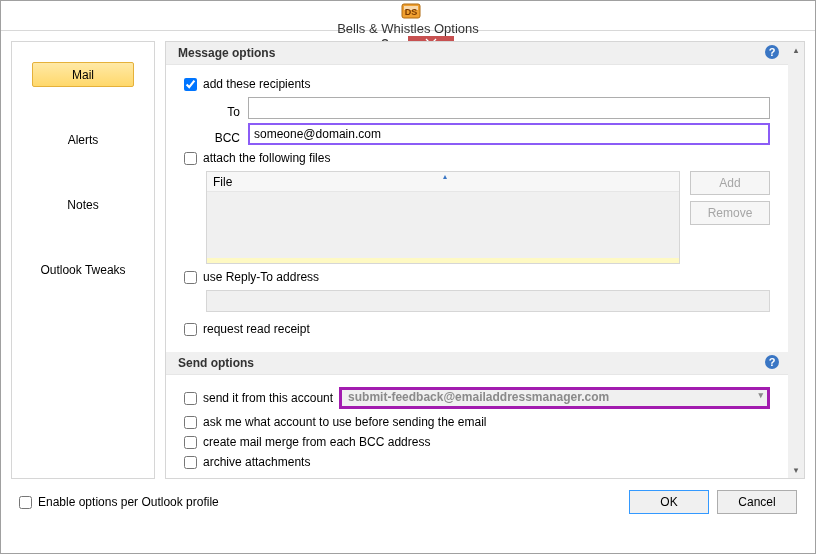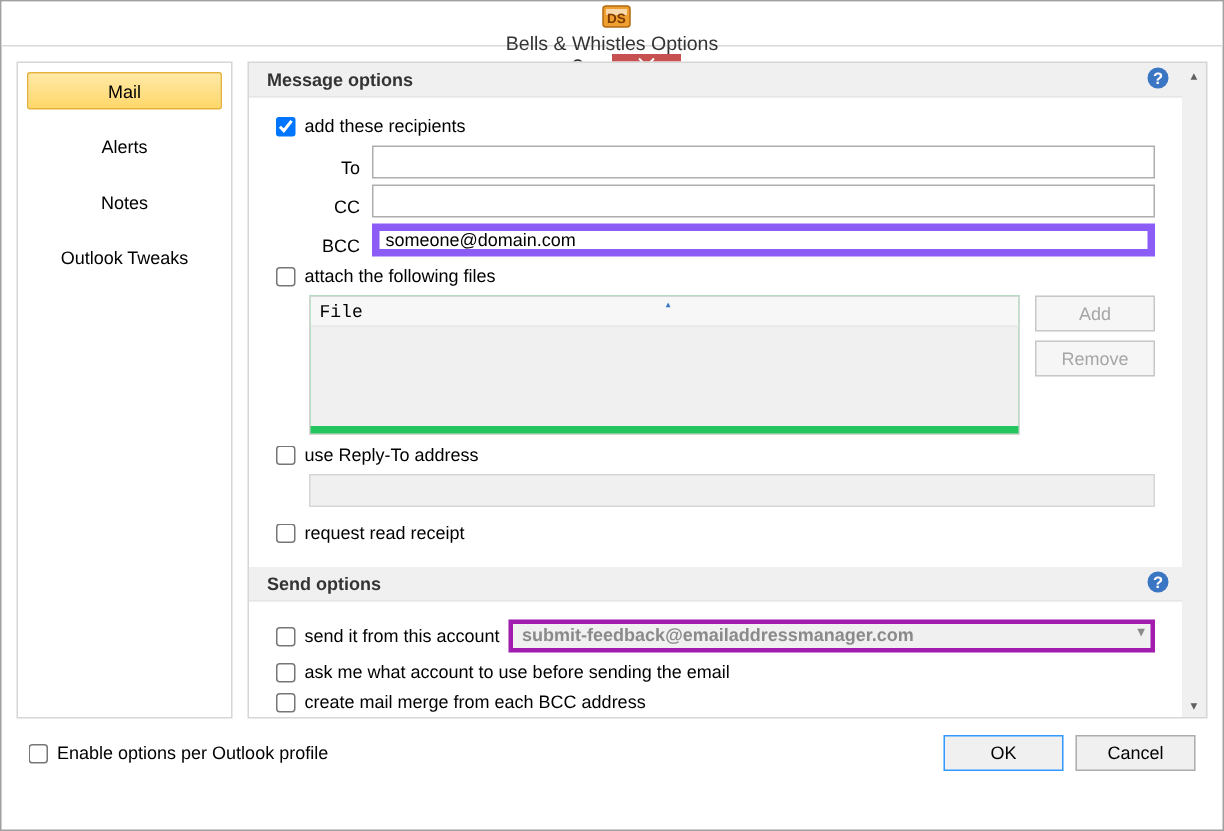--- a/index.html
+++ b/index.html
@@ -8,21 +8,21 @@
 .titlebar { height: 30px; background: #fff; display: flex; align-items: center; border-bottom: 1px solid #d8d8d8; flex-direction: column; }
 .titlebar-icon { width: 24px; height: 24px; margin-left: 6px; display: flex; align-items: center; justify-content: center; }
 .titlebar-title { flex: 1; text-align: center; font-size: 13px; color: #333; }
 .titlebar-buttons { display: flex; height: 100%; }
 .titlebar-btn { width: 46px; height: 100%; display: flex; align-items: center; justify-content: center; font-size: 14px; color: #333; }
 .titlebar-close { background: #c75050; color: #fff; width: 46px; font-size: 16px; }
 
 .main-area { display: flex; height: 448px; padding: 10px 10px 0 10px; gap: 10px; }
 
 .sidebar { width: 144px; border: 1px solid #d6d6d6; background: #fff; display: flex; flex-direction: column; }
-.sidebar-item { height: 25px; display: flex; align-items: center; justify-content: center; font-size: 12px; cursor: default; border: 1px solid transparent; margin: 6px; }
+.sidebar-item { height: 25px; display: flex; align-items: center; justify-content: center; font-size: 12px; cursor: default; border: 1px solid transparent; margin: 20px; }
 .sidebar-item.selected { background: linear-gradient(#ffe9a6, #ffd86b); border: 1px solid #e5b13a; border-radius: 2px; }
 
 .content { flex: 1; border: 1px solid #d6d6d6; background: #fff; overflow: hidden; position: relative; }
 .content-scroll { position: absolute; top:0; left:0; right:16px; bottom:0; padding: 0; }
 .scrollbar { position: absolute; right:0; top:0; bottom:0; width:16px; background:#f0f0f0; display:flex; flex-direction:column; align-items:center; }
 .scrollbar-arrow { width:16px; height:16px; display:flex; align-items:center; justify-content:center; font-size:9px; color:#606060; }
 .scrollbar-track { flex:1; position:relative; }
 .scrollbar-thumb { position:absolute; top:0; left:2px; right:2px; height:90%; background:#cdcdcd; border-radius:1px; }
 
 .section-header { background: #f0f0f0; height: 23px; display:flex; align-items:center; padding: 0 8px 0 12px; font-weight:bold; color:#333; border-bottom:1px solid #e6e6e6; }
@@ -31,24 +31,24 @@
 .help-icon-svg { width:16px; height:16px; }
 
 .section-body { padding: 6px 18px 10px 18px; }
 
 .check-row { display:flex; align-items:center; margin: 6px 0; }
 .check-row input[type=checkbox] { width:13px; height:13px; margin-right:6px; }
 
 .field-row { display:flex; align-items:flex-end; margin: 4px 0 4px 22px; }
 .field-label { width: 34px; text-align:right; margin-right:8px; }
 .field-input { flex:1; height:22px; border:1px solid #adadad; padding: 2px 4px; font-family:inherit; font-size:12px; }
-.field-input.active { border:5px solid #8b5cf6; }
+.field-input.active { border:2px solid #8b5cf6; }
 
 .file-area { display:flex; margin: 4px 0 4px 22px; gap: 10px; }
-.file-list { flex:1; height: 93px; border:1px solid #d6d6d6; background:#22c55e;font-family:Liberation Mono, monospace; }
+.file-list { flex:1; height: 93px; border:1px solid #d6d6d6; background:#fef9c3; }
 .file-list-header { background:#f7f7f7; height:20px; display:flex; align-items:center; padding: 0 6px; border-bottom:1px solid #e6e6e6; position:relative; }
 .file-list-header .sort-arrow { position:absolute; left:50%; top:0; font-size:8px; color:#3a76c4; }
 .file-list-body { background:#f0f0f0; height:66px; }
 .file-buttons { width:80px; display:flex; flex-direction:column; gap:6px; }
 .file-btn { height:24px; border:1px solid #c8c8c8; background:#f6f6f6; color:#a6a6a6; font-family:inherit; font-size:12px; }
 
 .disabled-input { flex:1; height:22px; border:1px solid #d6d6d6; background:#f0f0f0; margin-left:22px; }
 
 .send-combo { margin-left:6px; height:22px; flex:1; border:3px solid #a21caf; background:#f0f0f0; color:#8a8a8a; display:flex; padding:0 20px 0 6px; position:relative;font-weight:bold; }
 .send-combo .combo-arrow { position:absolute; right:4px; font-size:9px; color:#8a8a8a; }
@@ -113,24 +113,20 @@
             </svg>
         </span>
       </div>
       <div class="section-body">
         <div class="check-row">
           <input type="checkbox" checked="" style="">
           <span>add these recipients</span>
         </div>
         <div class="field-row">
           <span class="field-label">To</span>
-          <input class="field-input" value="" style="">
-        </div>
-        <div class="field-row">
-          <span class="field-label">CC</span>
           <input class="field-input" value="" style="">
         </div>
         <div class="field-row">
           <span class="field-label">BCC</span>
           <input class="field-input active" value="someone@domain.com" style="">
         </div>
 
         <div class="check-row">
           <input type="checkbox" style="">
           <span>attach the following files</span>

